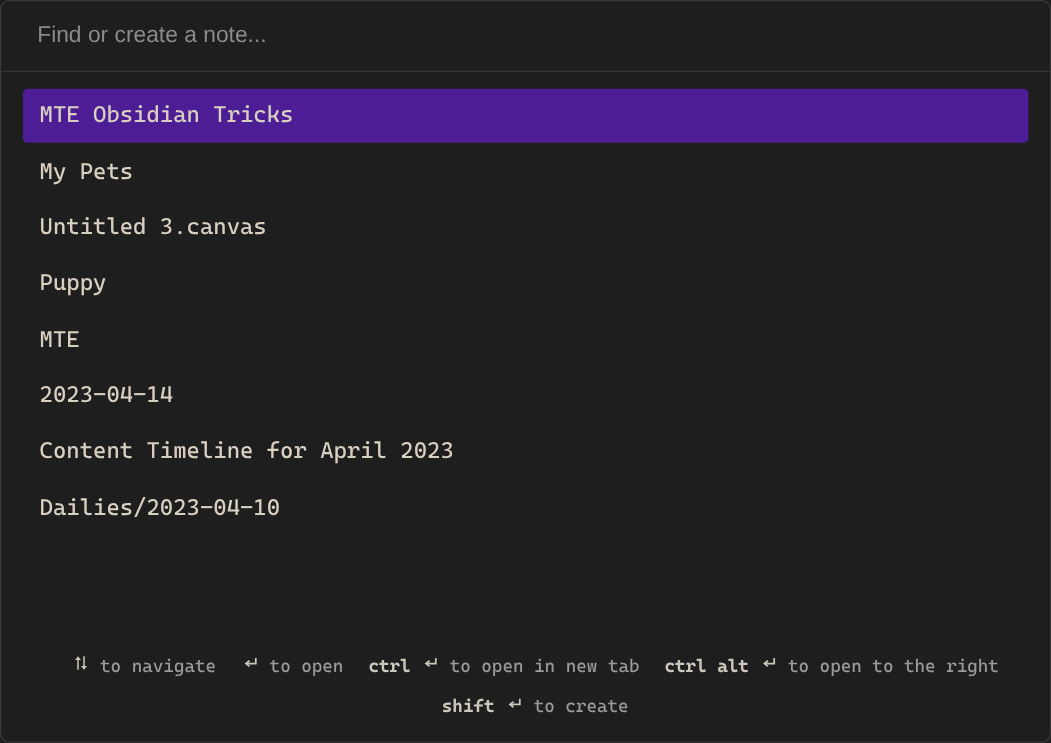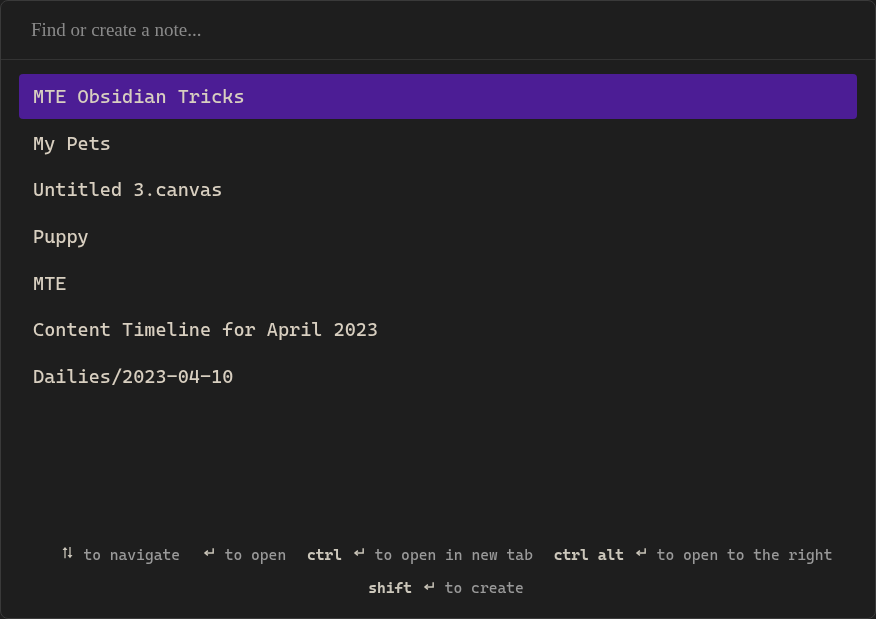--- a/index.html
+++ b/index.html
@@ -26,21 +26,21 @@
     .search-container {
       padding: 0;
       border-bottom: 1px solid #333;
     }
     .search-input {
       width: 100%;
       background: transparent;
       border: none;
       outline: none;
       color: #d8cfc0;
-      font-family: Liberation Serif, serif;
+      font-family: Liberation Sans, sans-serif;
       font-size: 19px;
       padding: 18px 30px;
     }
     .search-input::placeholder {
       color: #8a8a8a;
     }
     .results {
       flex: 1;
       overflow-y: auto;
       padding: 14px 18px 6px 18px;
@@ -91,20 +91,21 @@
   <div class="search-container">
     <input class="search-input" type="text" placeholder="Find or create a note..." style="">
   </div>
 
   <div class="results" id="results">
       <div class="result-item selected">MTE Obsidian Tricks</div>
       <div class="result-item">My Pets</div>
       <div class="result-item">Untitled 3.canvas</div>
       <div class="result-item">Puppy</div>
       <div class="result-item">MTE</div>
+      <div class="result-item">2023-04-14</div>
       <div class="result-item">Content Timeline for April 2023</div>
       <div class="result-item">Dailies/2023-04-10</div>
     </div>
 
   <div class="hints">
     <span class="chunk">
       <span class="icon">
         <svg width="15" height="15" viewBox="0 0 24 24" fill="currentColor">
           <path d="M8 3 L4 8 L7 8 L7 21 L9 21 L9 8 L12 8 Z"></path>
           <path d="M16 21 L20 16 L17 16 L17 3 L15 3 L15 16 L12 16 Z"></path>

